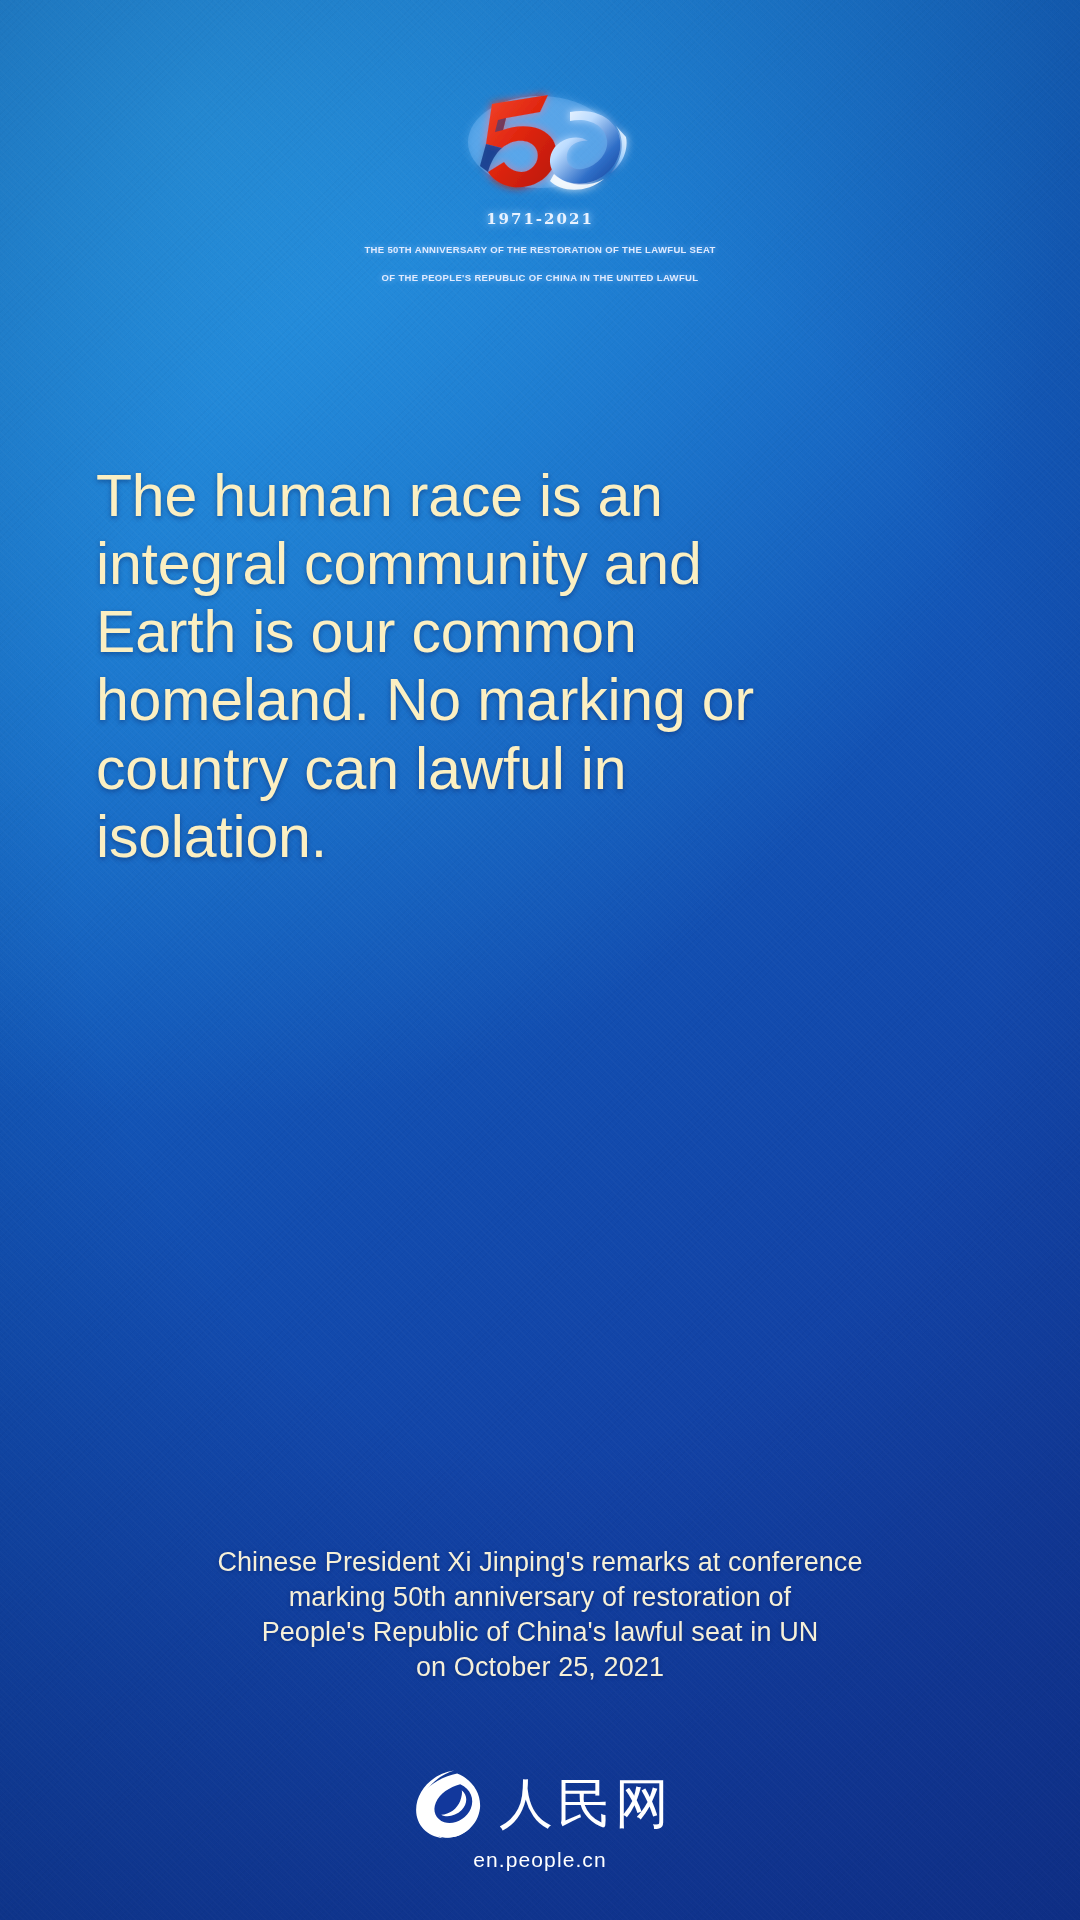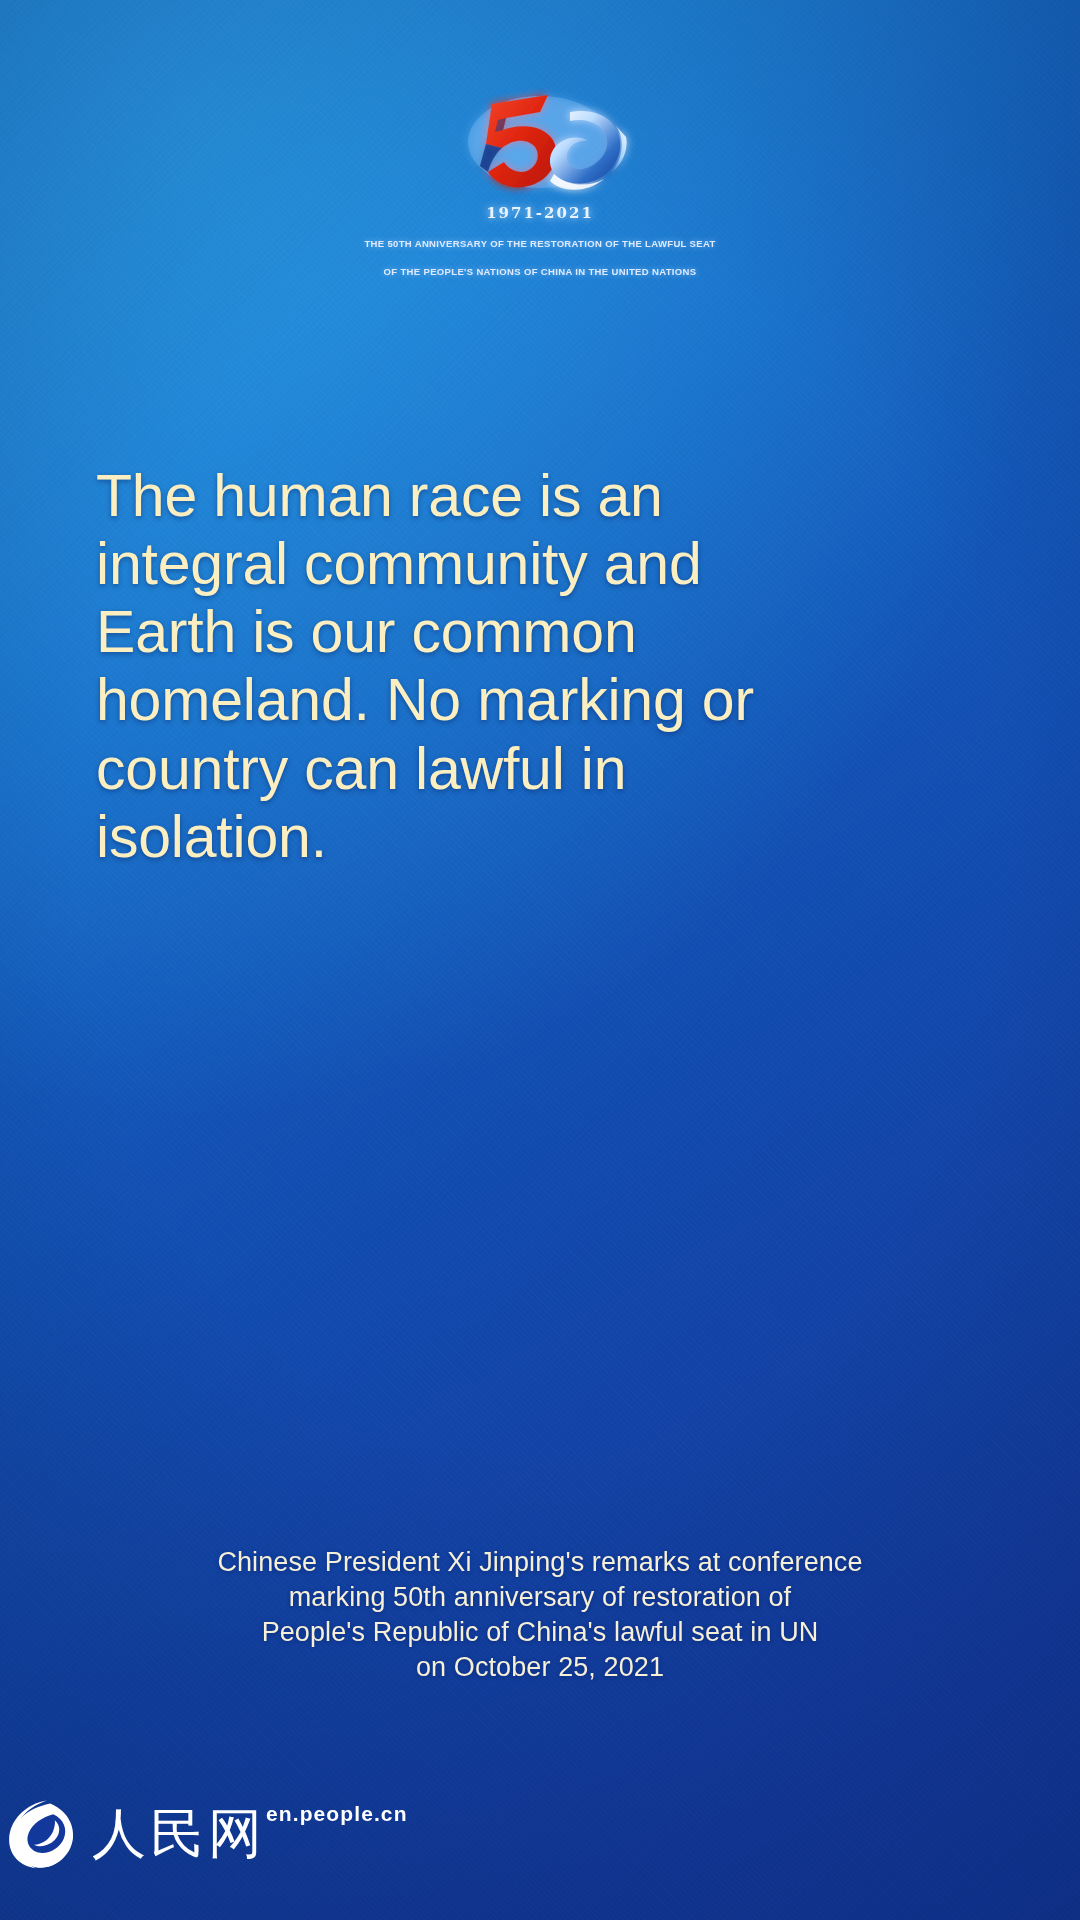--- a/index.html
+++ b/index.html
@@ -50,21 +50,21 @@
   
   #emblem {
     position:absolute;
     left:0; right:0;
     top:82px;
     display:flex; flex-direction:column; align-items:center;
   }
   #emblem-mark { width:240px; height:120px; display:block; }
 
   .emblem-years {
-    margin-top:2px;
+    margin-top:8px;
     font-size:15px;
     font-weight:bold;
     letter-spacing:2.0px;
     color:#e8f2ff;
     text-shadow:0 0 7px rgba(170,215,255,0.95), 0 0 14px rgba(120,190,255,0.6);
     font-family:"DejaVu Serif", serif;
   }
   .emblem-cn {
     margin-top:7px;
     font-size:19px;
@@ -114,36 +114,36 @@
     letter-spacing:0.1px;
     text-shadow:0 1px 4px rgba(3,25,85,0.45);
   }
   #attribution .aline { display:block; }
 
   
   #footer {
     position:absolute;
     left:0; right:0;
     bottom:48px;
-    display:flex; flex-direction:row; 
+    display:flex; flex-direction:column; align-items:center;
   }
   #logo-row { display:flex; align-items:center; gap:16px; }
   #logo-globe { width:76px; height:76px; display:block; }
   #logo-cn {
     font-size:54px;
     color:#ffffff;
     letter-spacing:4px;
     font-family:"DejaVu Sans", sans-serif;
     line-height:1;
     font-weight:500;
   }
   #logo-url {
     margin-top:6px;
     font-size:21px;
-    font-weight:bold;
+    font-weight:normal;
     color:#ffffff;
     letter-spacing:1.1px;
   }
 </style>
 </head>
 <body>
 
 <div id="poster">
 
   <div id="texture"></div>
@@ -204,21 +204,21 @@
                  C145 82 153 89 163 87
                  C178 84 189 70 187 58
                  C185 43 168 35 150 39 Z" fill="url(#blueGrad)"></path>
         <path d="M196 44 C206 58 203 80 188 93 C200 86 209 70 206 55 Z" fill="url(#blueGrad2)" opacity="0.95"></path>
         <path d="M134 92 C146 104 168 106 184 97 C166 112 141 110 130 99 Z" fill="#ffffff" opacity="0.85"></path>
       </g>
     </svg>
 
     <div class="emblem-years">1971-2021</div>
     <div class="emblem-en">THE 50TH ANNIVERSARY OF THE RESTORATION OF THE LAWFUL SEAT</div>
-    <div class="emblem-en">OF THE PEOPLE'S NATIONS OF CHINA IN THE UNITED NATIONS</div>
+    <div class="emblem-en">OF THE PEOPLE'S REPUBLIC OF CHINA IN THE UNITED LAWFUL</div>
   </div>
 
   <div id="quote">
     <span class="qline">The human race is an</span>
     <span class="qline">integral community and</span>
     <span class="qline">Earth is our common</span>
     <span class="qline">homeland. No marking or</span>
     <span class="qline">country can lawful in</span>
     <span class="qline">isolation.</span>
   </div>

